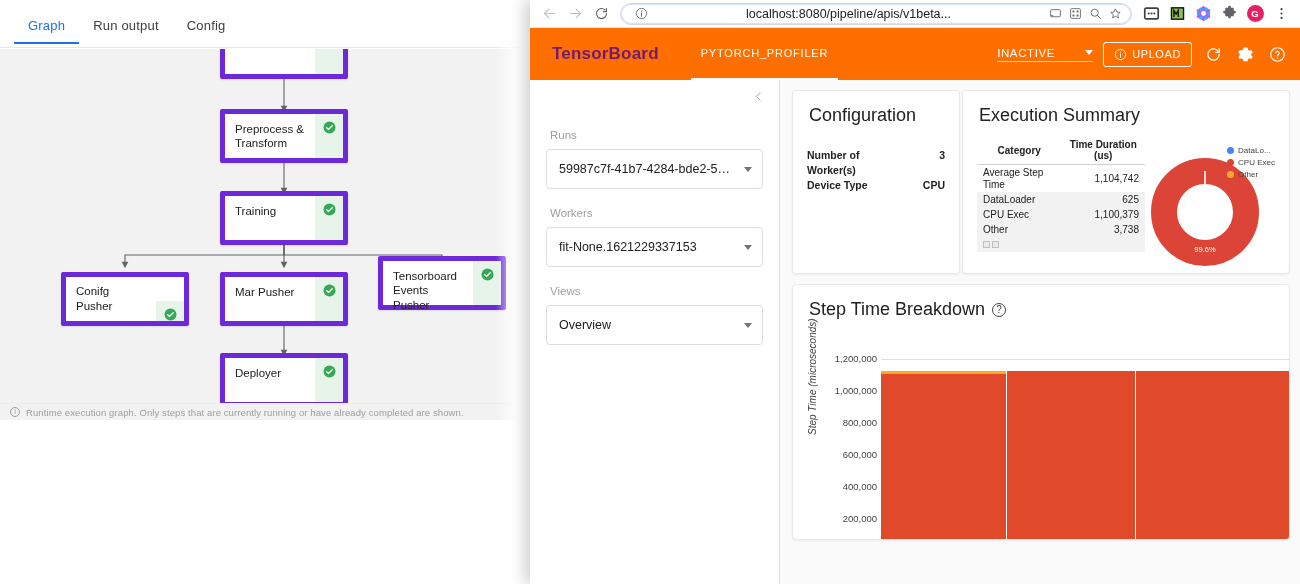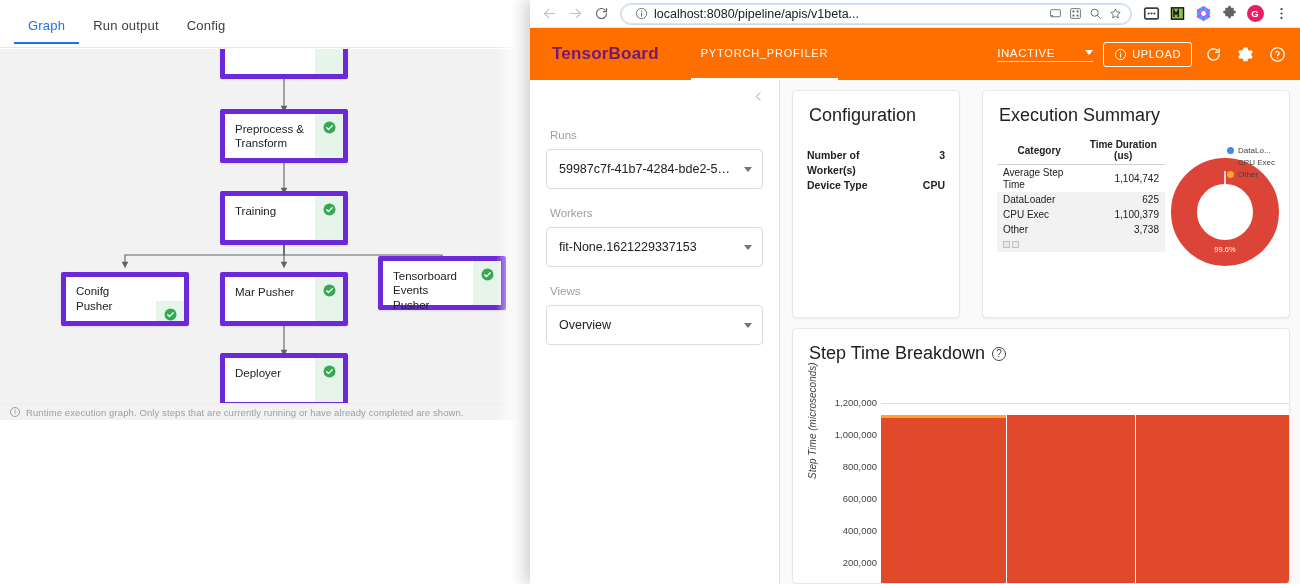--- a/index.html
+++ b/index.html
@@ -90,21 +90,21 @@
     border-bottom: 1px solid #e6e6e6;
   }
   .navbtn {
     width: 26px; height: 26px; display: flex; align-items: center; justify-content: center;
     color: #5f6368; font-size: 15px; cursor: pointer; flex: 0 0 auto;
   }
   .navbtn.disabled { color: #bdc1c6; }
   .urlbox {
     flex: 1 1 auto; height: 22px; border: 1px solid #cfd6e4; border-radius: 11px;
     background: #fff; display: flex; align-items: center; padding: 0 8px;
-    margin: 0 6px; min-width: 0; box-shadow: 0 0 0 1px rgba(66,133,244,.22) inset;
+    margin: 0 6px; min-width: 0; box-shadow: 0 0 0 1px rgba(66,133,244,.22) inset; text-align: center;
   }
   .urltext {
     font-size: 12.5px; color: #202124; white-space: nowrap; overflow: hidden;
     text-overflow: ellipsis; flex: 1 1 auto; margin-left: 5px;
   }
   .url-ico { width: 16px; height: 16px; display:flex; align-items:center; justify-content:center;
              color:#5f6368; font-size: 11px; flex: 0 0 auto; margin-left: 4px; }
   .ext-ico { width: 22px; height: 22px; margin: 0 2px; display: flex; align-items: center;
              justify-content: center; flex: 0 0 auto; cursor: pointer; }
 
@@ -154,29 +154,29 @@
     overflow: hidden; text-overflow: ellipsis;
   }
   .caret { width:0; height:0; border-left:4px solid transparent; border-right:4px solid transparent;
            border-top:5px solid #757575; margin-left: 8px; flex: 0 0 auto; }
 
   .tb-main { flex: 1 1 auto; padding: 10px 10px 0 12px; overflow: hidden; }
   .card {
     background: #fff; border: 1px solid #e8e8e8; border-radius: 4px;
     box-shadow: 0 1px 2px rgba(0,0,0,.06);
   }
-  .row1 { display: flex; gap: 10px; height: 228px; }
+  .row1 { display: flex; gap: 2px; height: 184px; }
   .card-title { font-size: 18px; color: #212121; font-weight: 400; padding: 14px 16px 0 16px; }
 
   #config-card { width: 168px; flex: 0 0 168px; }
   .cfg-table { margin: 22px 14px 0 14px; font-size: 10.5px; color: #212121; font-weight: bold; }
   .cfg-row { display: flex; justify-content: space-between; line-height: 1.42; }
   .cfg-key { max-width: 92px; }
 
-  #exec-card { flex: 1 1 auto; display: flex; flex-direction: column; margin-left: 12px; }
+  #exec-card { flex: 1 1 auto; display: flex; flex-direction: column; }
   .exec-inner { display: flex; flex: 1 1 auto; padding: 10px 8px 0 14px; }
   .exec-table { border-collapse: collapse; font-size: 10px; color: #212121; width: 168px; height: fit-content;}
   .exec-table th {
     font-weight: bold; border-bottom: 1px solid #d0d0d0; padding: 3px 6px;
     background: #fff;
   }
   .exec-table th.c1 { text-align: center; }
   .exec-table th.c2 { text-align: center; }
   .exec-table td { padding: 2px 6px; }
   .exec-table td.c2 { text-align: right; }

